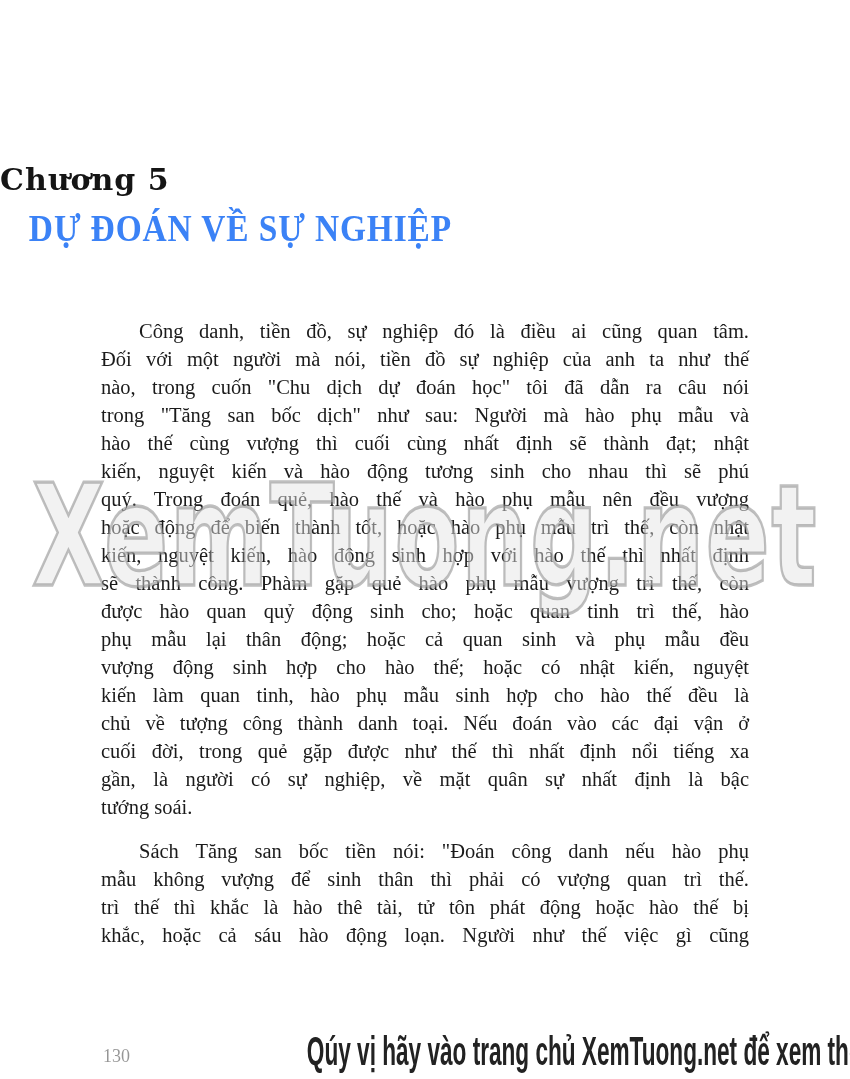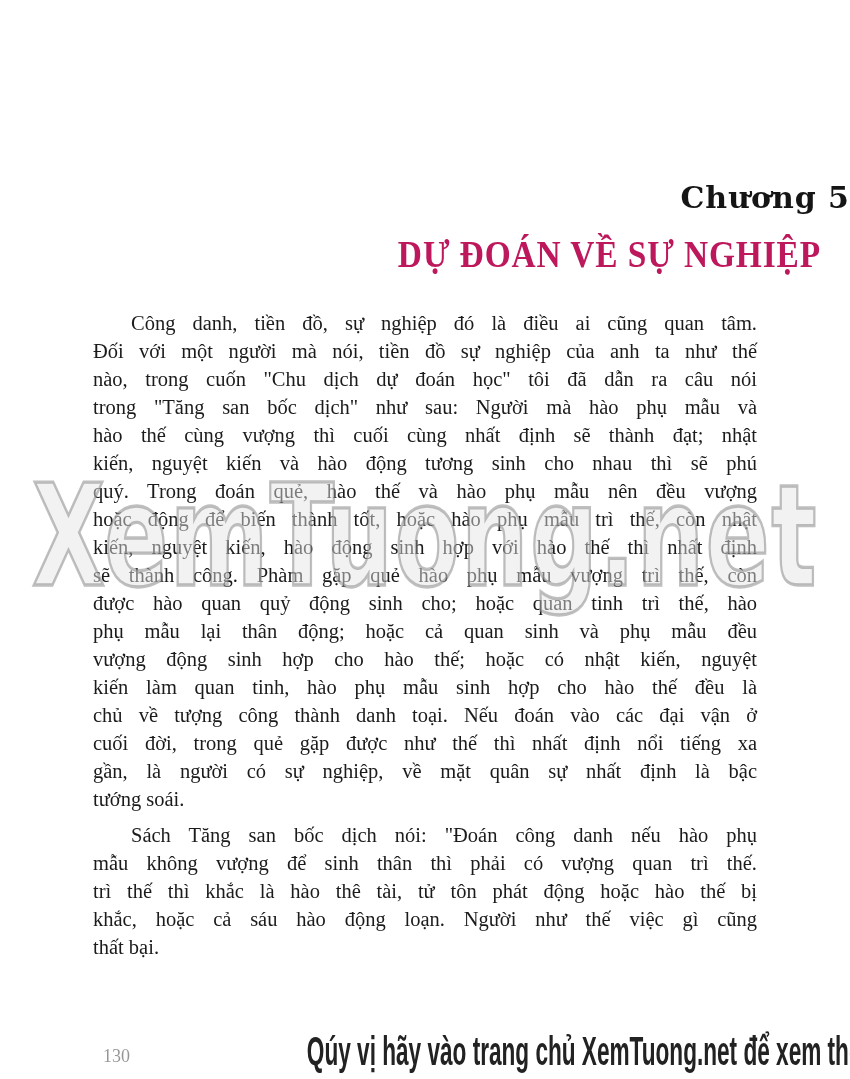--- a/index.html
+++ b/index.html
@@ -11,57 +11,57 @@
     position: relative;
     width: 850px;
     height: 1079px;
     background: #ffffff;
     overflow: hidden;
     font-family: "Liberation Serif", serif;
     color: #1b1b1b;
   }
   .heading {
     position: absolute;
-    top: 180px;
+    top: 162px;
     left: 0;
     width: 100%;
-    text-align: right;
+    text-align: left;
     z-index: 1;
   }
   .chapter-label {
     font-family: "DejaVu Serif", serif;
     font-size: 30px;
     font-weight: 600;
     letter-spacing: 1px;
     color: #151515;
   }
   .chapter-title {
-    margin-top: 17px;
+    margin-top: 9px;
     font-family: "Liberation Serif", serif;
     font-size: 38px;
     font-weight: 700;
     letter-spacing: 1px;
-    color: #be185d;
+    color: #3b82f6;
   }
   .chapter-title .squeeze {
     display: inline-block;
     transform: scaleX(0.88);
     transform-origin: center;
     white-space: nowrap;
   }
   .body-text {
     position: absolute;
     left: 85px;
     top: 301px;
     width: 680px;
     font-size: 20.5px;
     line-height: 28px;
     z-index: 1;
   }
-  .para { margin: 8px; }
+  .para { margin: 16px; }
   .para .line {
     text-align: justify;
     text-align-last: justify;
   }
   .para .line.first { text-indent: 38px; }
   .para .line.last  { text-align-last: left; }
   .watermark {
     position: absolute;
     top: 466px;
     left: 425px;
@@ -134,25 +134,24 @@
         <div class="line">được hào quan quỷ động sinh cho; hoặc quan tinh trì thế, hào</div>
         <div class="line">phụ mẫu lại thân động; hoặc cả quan sinh và phụ mẫu đều</div>
         <div class="line">vượng động sinh hợp cho hào thế; hoặc có nhật kiến, nguyệt</div>
         <div class="line">kiến làm quan tinh, hào phụ mẫu sinh hợp cho hào thế đều là</div>
         <div class="line">chủ về tượng công thành danh toại. Nếu đoán vào các đại vận ở</div>
         <div class="line">cuối đời, trong quẻ gặp được như thế thì nhất định nổi tiếng xa</div>
         <div class="line">gần, là người có sự nghiệp, về mặt quân sự nhất định là bậc</div>
         <div class="line last">tướng soái.</div>
       </div>
     <div class="para">
-        <div class="line first">Sách Tăng san bốc dịch nói: "Đoán công danh nếu hào phụ</div>
+        <div class="line first">Sách Tăng san bốc tiền nói: "Đoán công danh nếu hào phụ</div>
         <div class="line">mẫu không vượng để sinh thân thì phải có vượng quan trì thế.</div>
         <div class="line">trì thế thì khắc là hào thê tài, tử tôn phát động hoặc hào thế bị</div>
         <div class="line">khắc, hoặc cả sáu hào động loạn. Người như thế việc gì cũng</div>
-        <div class="line last">thất bại.</div>
       </div>
   </div>
 
   <div class="watermark">XemTuong.net</div>
 
   <div class="page-number">130</div>
 
   <div class="footer">
     <span class="footer-text">Qúy vị hãy vào trang chủ XemTuong.net để xem thêm nhiều mục hay khác</span>
   </div>

